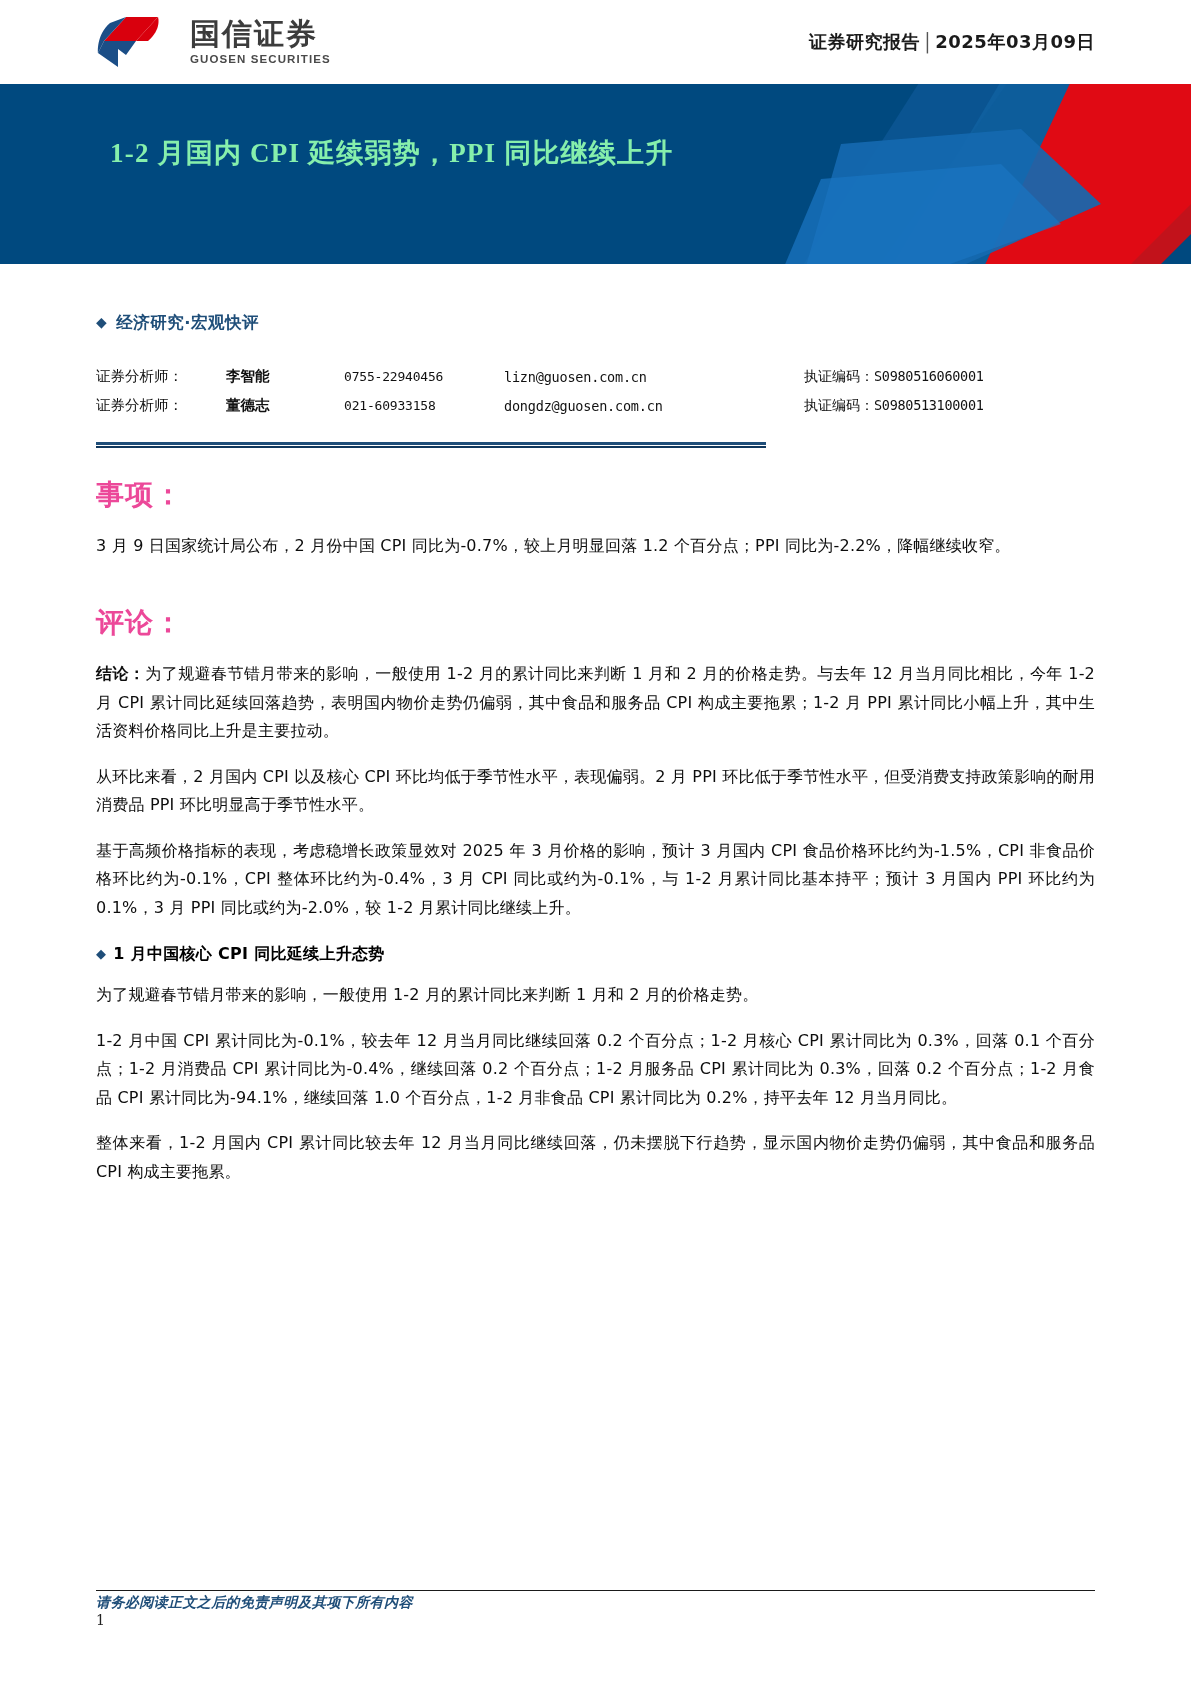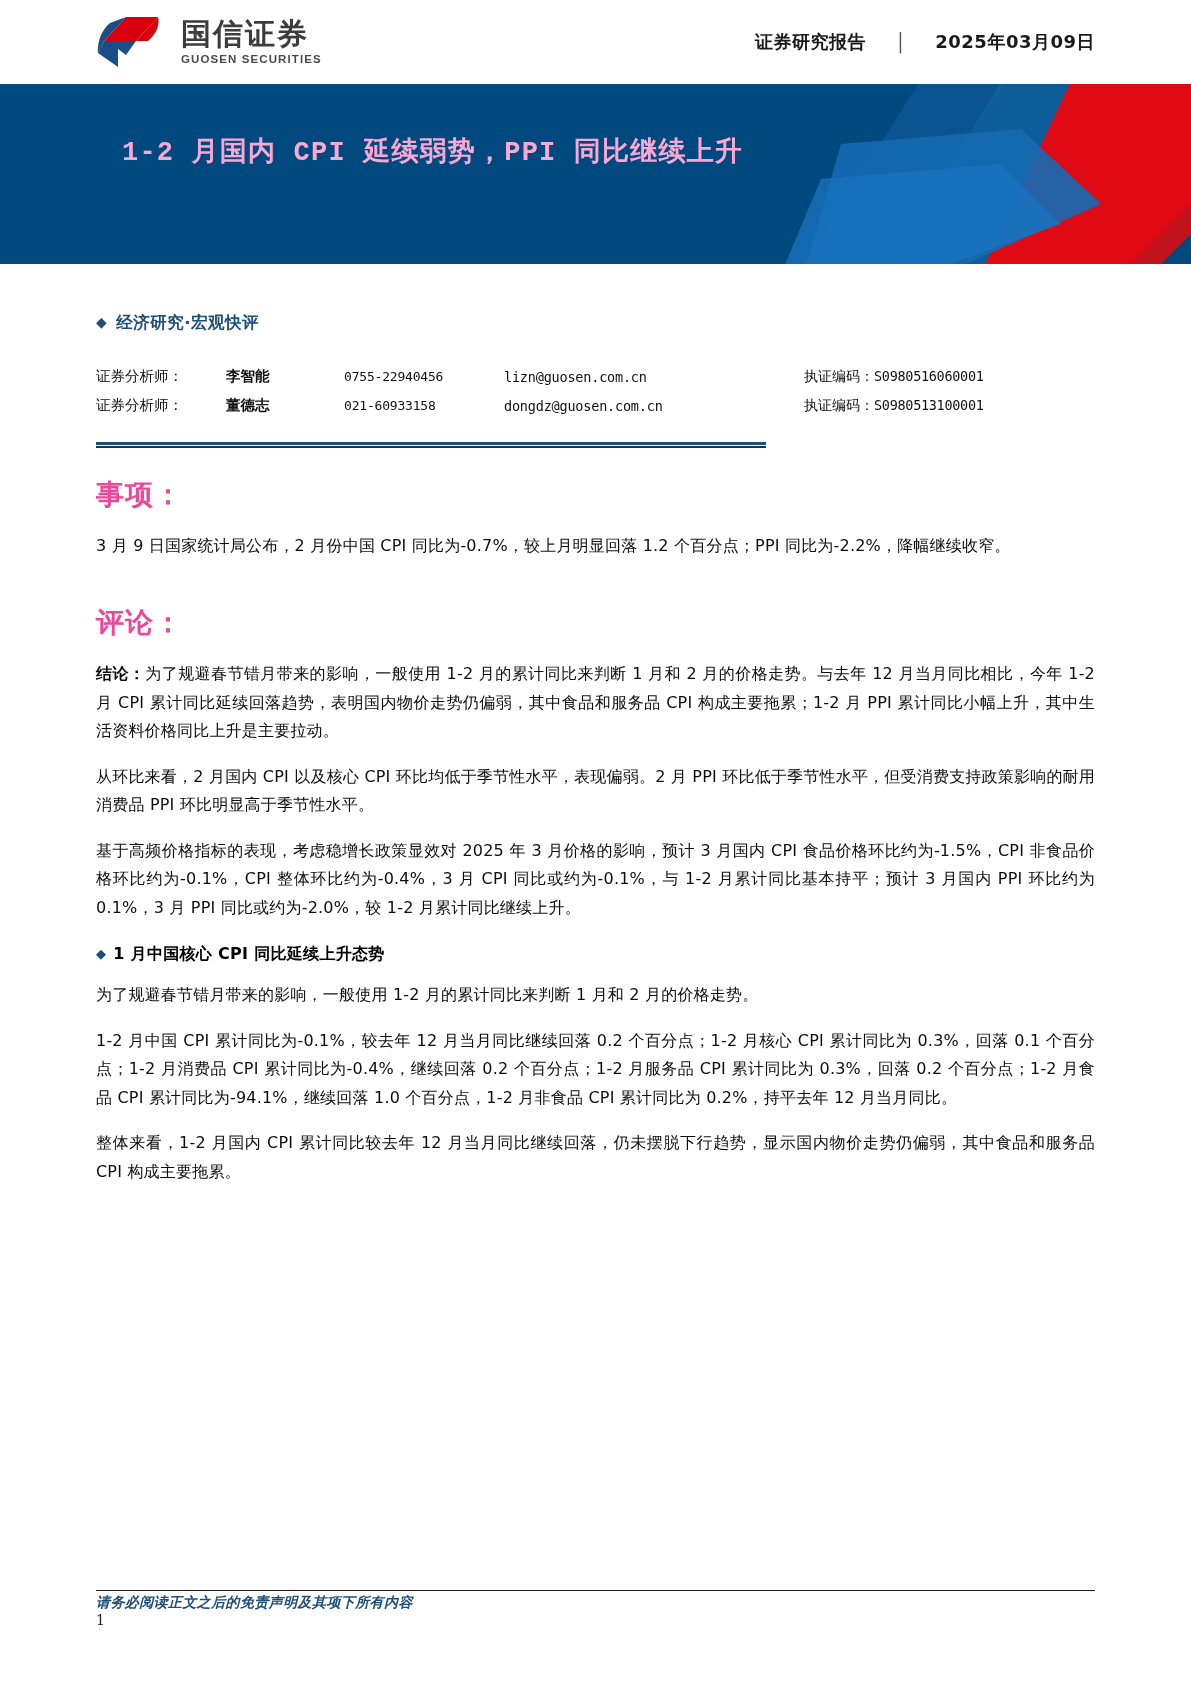--- a/index.html
+++ b/index.html
@@ -19,21 +19,21 @@
     height: 84px;
     padding: 0 96px;
     display: flex;
     align-items: center;
     justify-content: space-between;
   }
 
   .logo-block {
     display: flex;
     align-items: center;
-    gap: 19px;
+    gap: 28px;
   }
 
   .logo-mark { width: 66px; height: 54px; flex: none; }
 
   .logo-text-wrap {
     display: flex;
     flex-direction: column;
     justify-content: center;
     line-height: 1;
   }
@@ -56,21 +56,21 @@
   }
 
   .header-right {
     font-size: 18px;
     font-weight: 700;
     color: #1a1a1a;
     letter-spacing: 0.5px;
     font-family: "DejaVu Sans", sans-serif;
     display: flex;
     align-items: center;
-    gap: 29px;
+    gap: 2px;
     white-space: nowrap;
   }
   .header-sep { color: #555; font-weight: 400; }
 
   
   .banner {
     position: relative;
     height: 180px;
     background: #00497f;
     overflow: hidden;
@@ -88,28 +88,27 @@
   }
   .banner-title {
     color: #ffffff;
     font-size: 34px;
     font-weight: 700;
     letter-spacing: 2px;
     font-family: "DejaVu Sans", sans-serif;
     line-height: 1.25;
   }
   .banner-subtitle {
-    color: #f9a8d4;
+    color: #86efac;
     font-size: 27px;
     font-weight: 700;
     letter-spacing: 1.2px;
-    font-family: Liberation Mono, monospace;
+    font-family: Liberation Serif, serif;
     margin-top: 22px;
     line-height: 1.2;
-    margin-left: 12px;
   }
 
   
   .content {
     padding: 0 96px;
   }
 
   .research-line {
     margin-top: 48px;
     display: flex;

